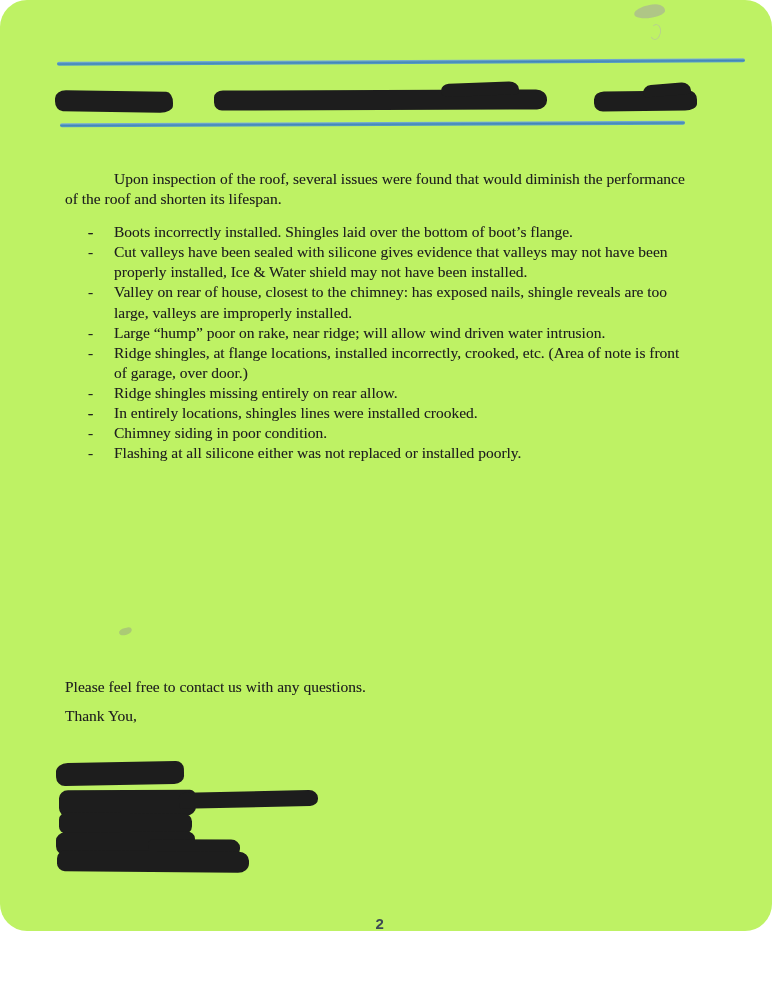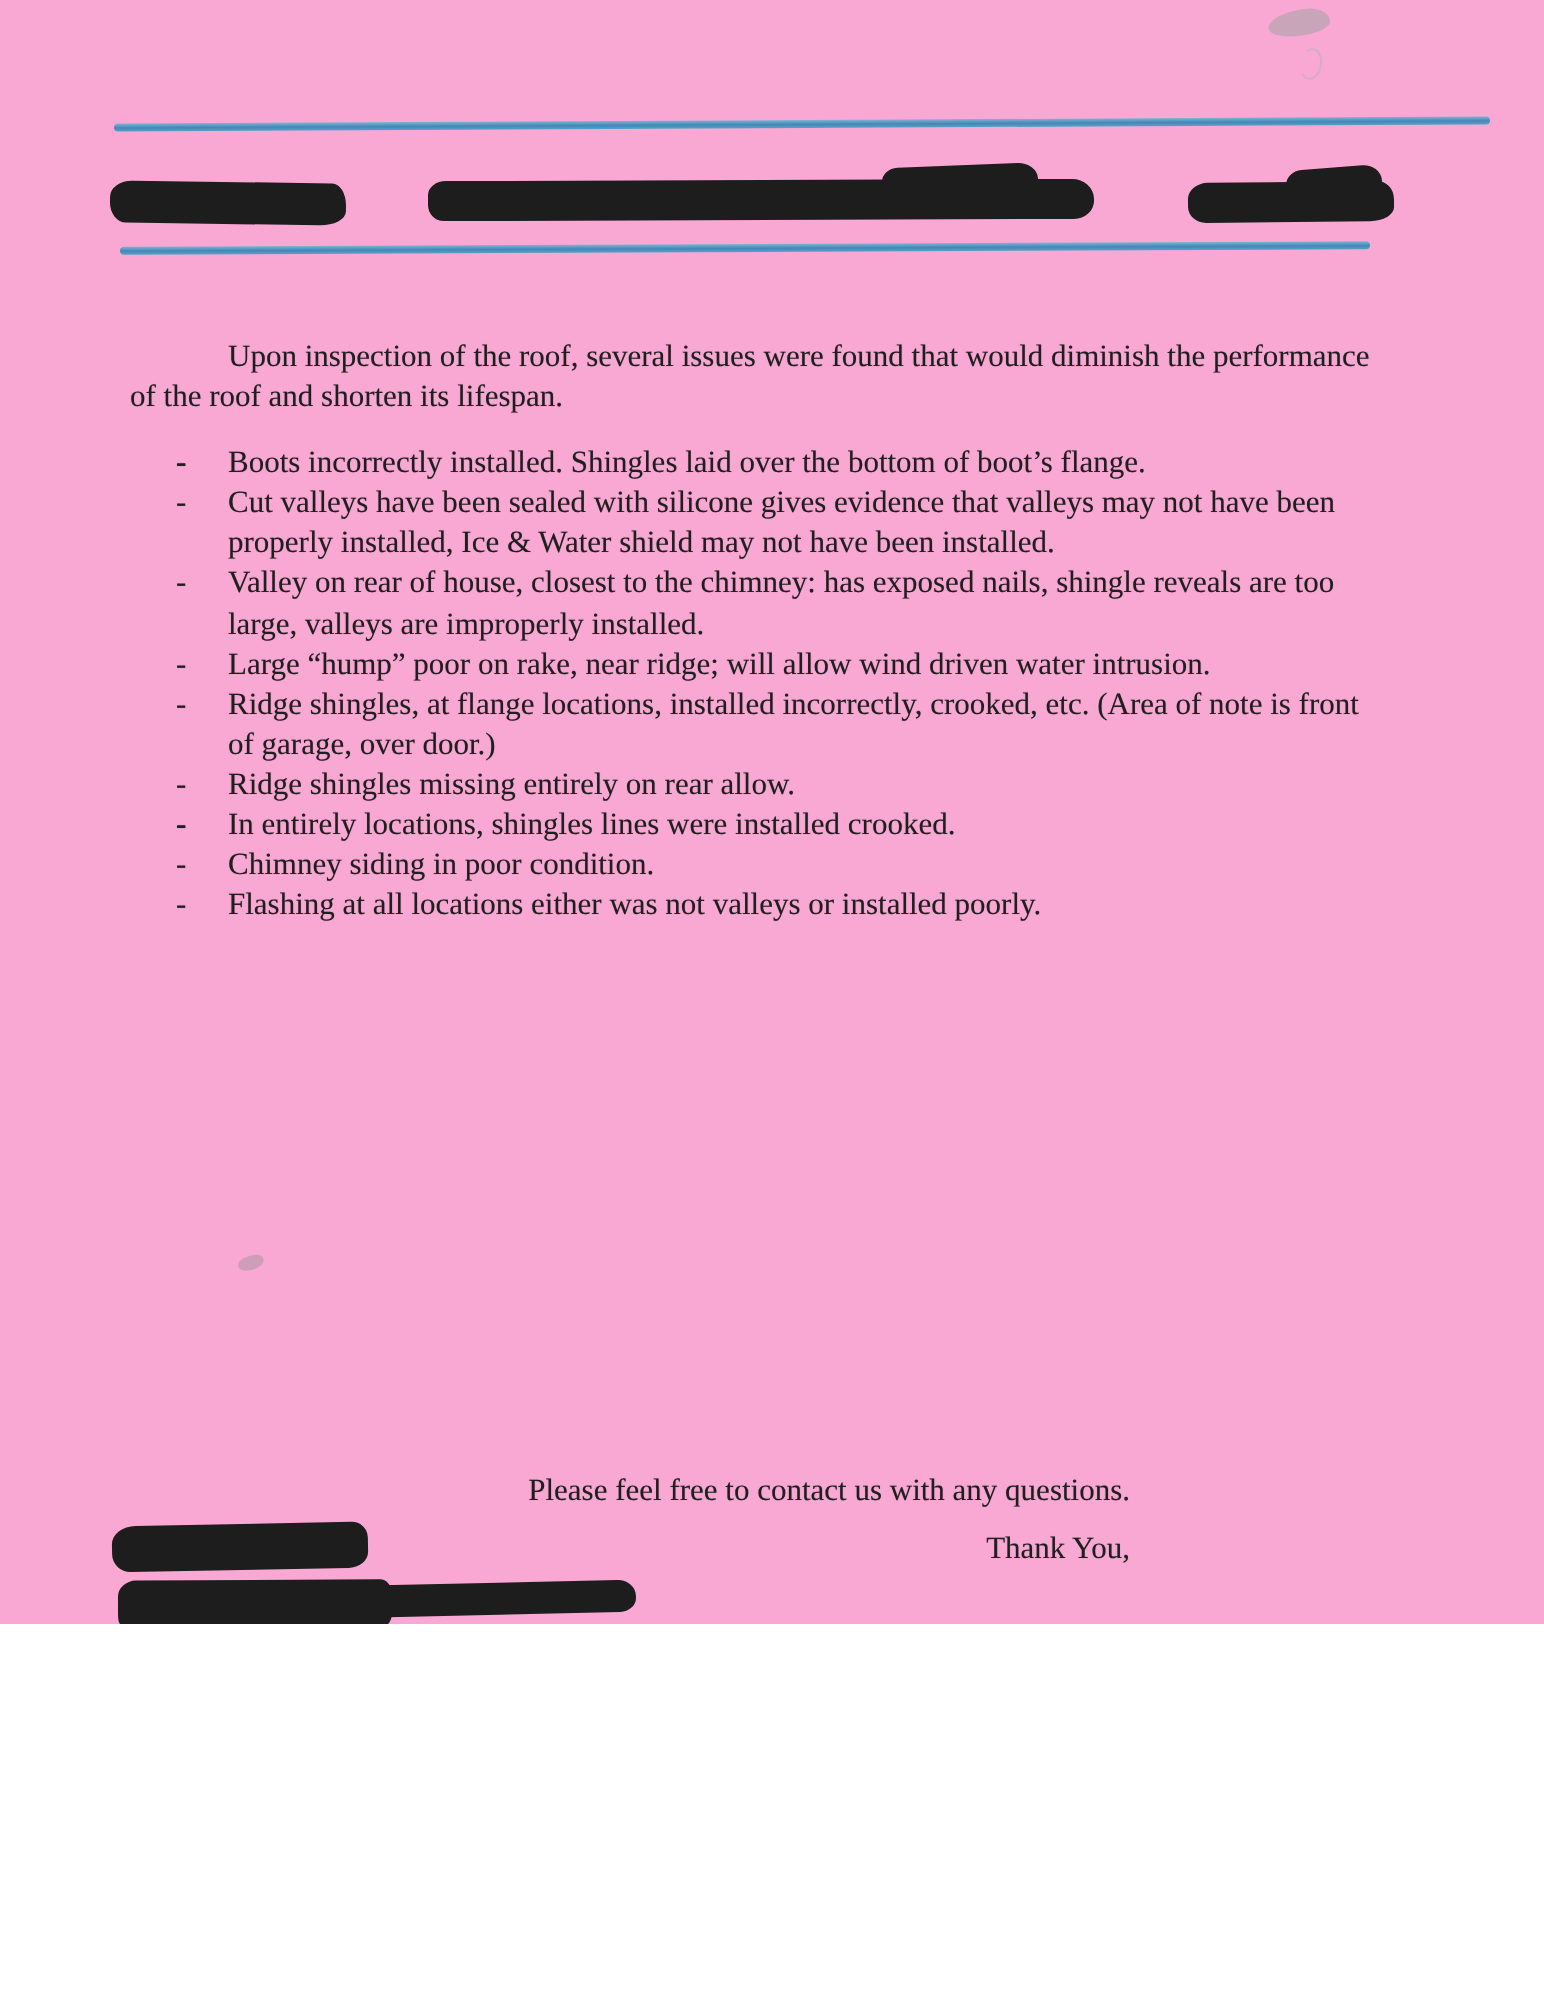--- a/index.html
+++ b/index.html
@@ -1,23 +1,24 @@
 <!DOCTYPE html>
 <html><head>
 <meta charset="utf-8">
 <style>
   * { margin:0; padding:0; box-sizing:border-box; }
   html,body { background:#ffffff; }
   .page {
     position:relative;
-    width:772px; height:812px;
-    background:#f9a8d4;
+    width:772px; height:931px;
+    background:#bef264;
     overflow:hidden;
     font-family:"Liberation Serif", serif;
     color:#1f1f1f;
+    border-radius:27px;
   }
   
   .rule {
     position:absolute; height:4px;
     background:linear-gradient(180deg,#7fb4d5 0%, #4387b6 55%, #58a1c9 100%);
     border-radius:2px;
   }
   .rule-top    { left:57px; top:60px;  width:688px; transform:rotate(-0.3deg); }
   .rule-bottom { left:60px; top:122px; width:625px; transform:rotate(-0.25deg); }
 
@@ -56,24 +57,23 @@
     position:absolute; left:65px; top:169px; width:627px;
     font-size:15.5px; line-height:20.1px;
     text-shadow:0 0 0.5px rgba(30,30,30,0.35);
   }
   .intro { text-indent:49px; margin-bottom:13px; }
   .issues { list-style:none; }
   .issue { position:relative; padding-left:49px; }
   .issue .dash { position:absolute; left:23px; top:0; }
 
   .closing {
-    position:absolute; left:65px; top:736px; width:500px;
+    position:absolute; left:65px; top:677px; width:500px;
     font-size:15.5px; line-height:20px;
     text-shadow:0 0 0.5px rgba(30,30,30,0.35);
-    text-align:right;
   }
   .closing .signoff { margin-top:9px; }
 
   .page-number {
     position:absolute; left:0; top:915px; width:760px;
     text-align:center;
     font-family:"Liberation Sans", sans-serif;
     font-size:15px; font-weight:600; color:#3d4954;
     letter-spacing:0.5px;
   }
@@ -152,21 +152,21 @@
       <li class="issue">
         <span class="dash">-</span>
         <span>In entirely locations, shingles lines were installed crooked.</span>
       </li>
       <li class="issue">
         <span class="dash">-</span>
         <span>Chimney siding in poor condition.</span>
       </li>
       <li class="issue">
         <span class="dash">-</span>
-        <span>Flashing at all locations either was not valleys or installed poorly.</span>
+        <span>Flashing at all silicone either was not replaced or installed poorly.</span>
       </li>
     </ul>
   </div>
 
   <div class="closing">
     <p>Please feel free to contact us with any questions.</p>
     <p class="signoff">Thank You,</p>
   </div>
 
   <div class="redact rs1"></div>

